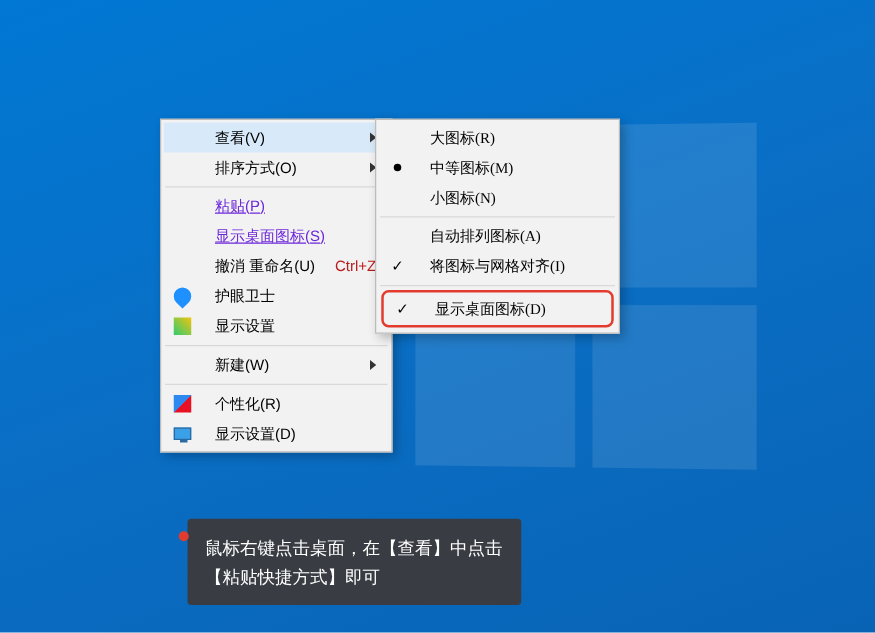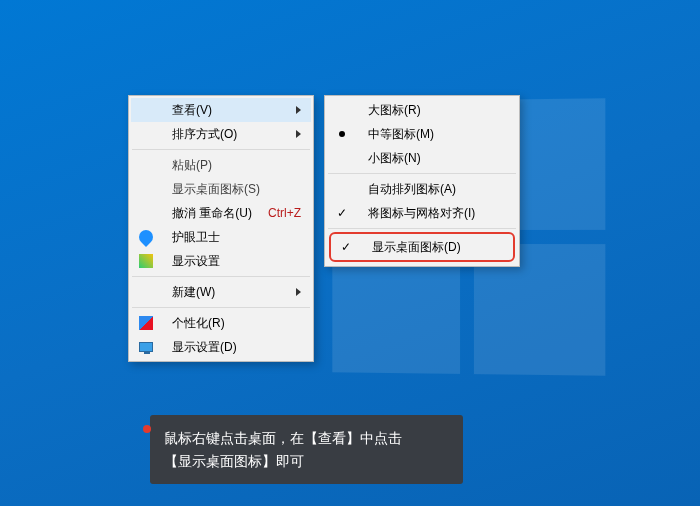--- a/index.html
+++ b/index.html
@@ -28,32 +28,32 @@
   }
   
   .menu {
     position: absolute;
     background: #f2f2f2;
     border: 1px solid #bcbcbc;
     box-shadow: 3px 3px 8px rgba(0,0,0,0.25);
     padding: 2px;
   }
   .menu-main { left: 128px; top: 95px; width: 186px; }
-  .menu-sub  { left: 324px; top: 95px; width: 196px; }
+  .menu-sub  { left: 300px; top: 95px; width: 196px; font-family: Liberation Serif, serif; }
   .item {
     display: flex;
     align-items: center;
     height: 24px;
     padding: 0 28px 0 41px;
     position: relative;
     color: #000;
     white-space: nowrap;
   }
   .item.hover { background: #d8eaf9; }
-  .item.disabled { color: #404040; }
+  .item.disabled { color: #6d28d9; text-decoration: underline; }
   .sep { height: 1px; background: #d9d9d9; margin: 3px 1px; }
   .arrow {
     position: absolute; right: 10px; top: 50%; transform: translateY(-50%);
     width: 0; height: 0;
     border-top: 4px solid transparent;
     border-bottom: 4px solid transparent;
     border-left: 5px solid #333;
   }
   .shortcut { position: absolute; right: 10px; color: #b91c1c; }
   .icon-slot {
@@ -72,21 +72,21 @@
   .hl-wrap {
     border: 2px solid #e33b2e;
     border-radius: 6px;
     margin: 2px 2px;
     padding: 1px 0;
   }
   
   .tooltip {
     position: absolute;
     left: 150px; bottom: 22px;
-    width: 313px;
+    width: 267px;
     background: #393d43;
     color: #fff;
     padding: 12px 14px;
     font-size: 14px;
     line-height: 1.6;
     border-radius: 3px;
   }
   .tooltip::before {
     content: "";
     position: absolute;
@@ -183,14 +183,14 @@
   <div class="hl-wrap">
     <div class="item">
       <span class="icon-slot check">✓</span>
       <span>显示桌面图标(D)</span>
     </div>
   </div>
 </div>
 
 <div class="tooltip">
   <div>鼠标右键点击桌面，在【查看】中点击</div>
-  <div>【显示桌面图标】即可</div>
+  <div>【粘贴快捷方式】即可</div>
 </div>
 
 </body></html>

